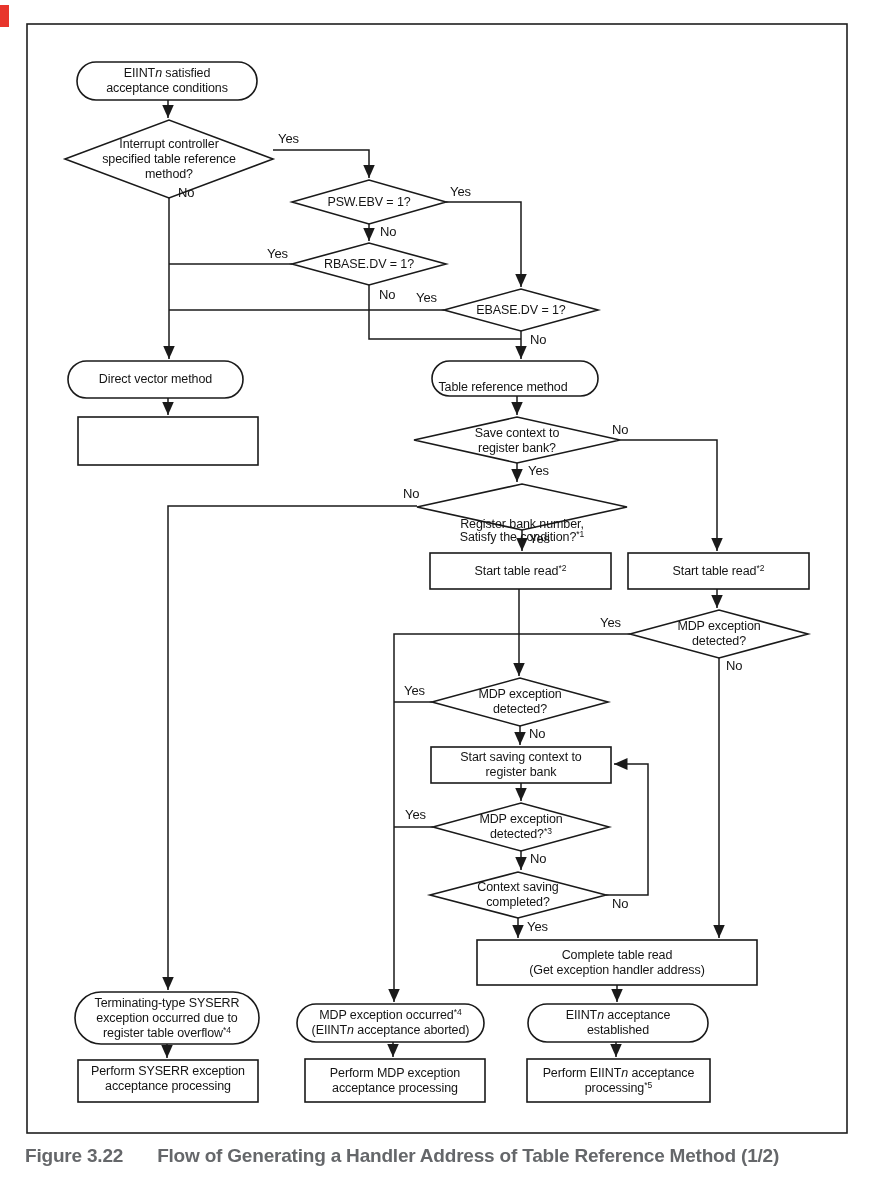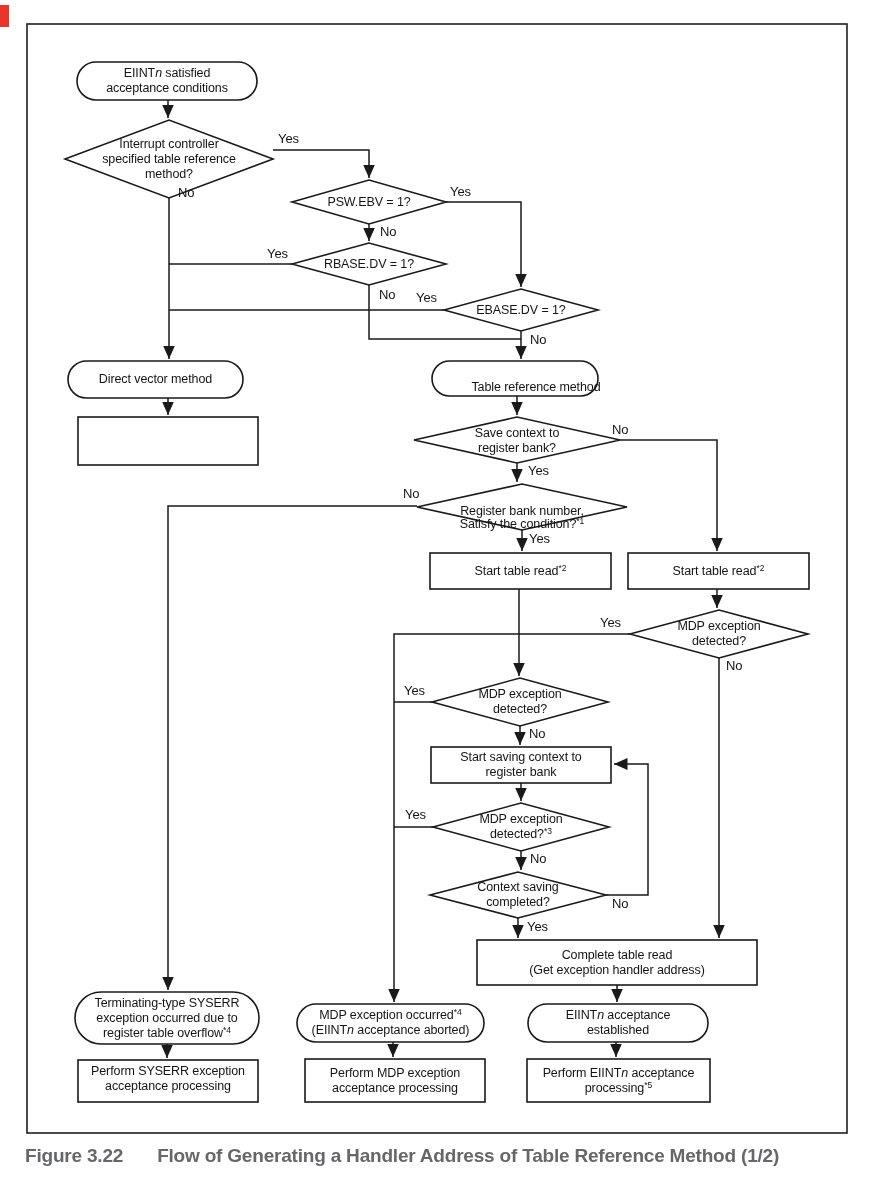--- a/index.html
+++ b/index.html
@@ -110,28 +110,28 @@
   </div>
   <div class="t" style="left:294px;top:257px;width:150px;height:15px">
     <span class="ln">RBASE.DV = 1?</span>
   </div>
   <div class="t" style="left:446px;top:303px;width:150px;height:15px">
     <span class="ln">EBASE.DV = 1?</span>
   </div>
   <div class="t" style="left:68px;top:361px;width:175px;height:37px">
     <span class="ln">Direct vector method</span>
   </div>
-  <div class="t" style="left:453px;top:361px;width:166px;height:53px">
+  <div class="t" style="left:420px;top:361px;width:166px;height:53px">
     <span class="ln">Table reference method</span>
   </div>
   <div class="t" style="left:437px;top:426px;width:160px;height:30px">
     <span class="ln">Save context to</span>
     <span class="ln">register bank?</span>
   </div>
-  <div class="t tight" style="left:427px;top:504px;width:190px;height:28px">
+  <div class="t tight" style="left:427px;top:517px;width:190px;height:28px">
     <span class="ln">Register bank number,</span>
     <span class="ln"><span>Satisfy the condition?</span><sup>*1</sup></span>
   </div>
   <div class="t" style="left:430px;top:553px;width:181px;height:36px">
     <span class="ln"><span>Start table read</span><sup>*2</sup></span>
   </div>
   <div class="t" style="left:628px;top:553px;width:181px;height:36px">
     <span class="ln"><span>Start table read</span><sup>*2</sup></span>
   </div>
   <div class="t" style="left:644px;top:619px;width:150px;height:30px">

